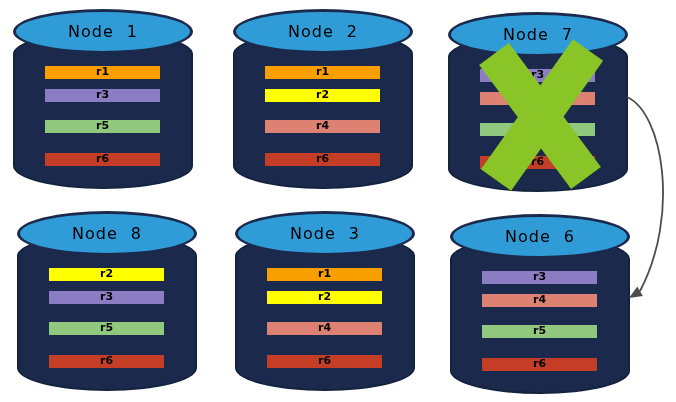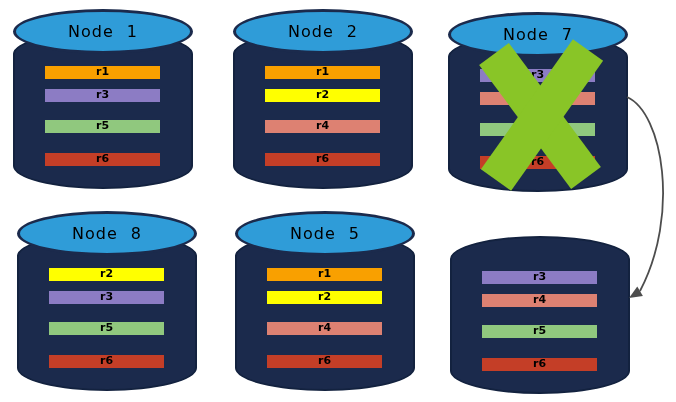--- a/index.html
+++ b/index.html
@@ -128,38 +128,41 @@
     <div class="bar b2" style="background-color: rgb(255, 255, 0);">
         <span>r2</span>
       </div>
     <div class="bar b3" style="background-color: rgb(221, 129, 114);">
         <span>r4</span>
       </div>
     <div class="bar b4" style="background-color: rgb(196, 62, 39);">
         <span>r6</span>
       </div>
     <div class="cap" style="background-color: rgb(47, 156, 216);">
-        <span class="title">Node 5</span>
+        <span class="title">Node 3</span>
       </div>
   </div>
 
   <div class="node pos6">
     <div class="body" style="background-color: rgb(27, 42, 76);"></div>
     <div class="bar b1" style="background-color: rgb(140, 124, 196);">
         <span>r3</span>
       </div>
     <div class="bar b2" style="background-color: rgb(221, 129, 114);">
         <span>r4</span>
       </div>
     <div class="bar b3" style="background-color: rgb(144, 200, 126);">
         <span>r5</span>
       </div>
     <div class="bar b4" style="background-color: rgb(196, 62, 39);">
         <span>r6</span>
       </div>
+    <div class="cap" style="background-color: rgb(47, 156, 216);">
+        <span class="title">Node 6</span>
+      </div>
   </div>
 
   <svg class="overlay" width="676" height="402" viewBox="0 0 676 402">
     <path d="M627,97 C663,113 680,215 640,291" fill="none" stroke-width="1.8" stroke="#4D4D4D"></path>
     <path d="M629,298 L637.3,286.6 L642.9,296 Z" fill="#4D4D4D"></path>
     <g>
       <line x1="494" y1="54" x2="586" y2="178" stroke-width="37" stroke-linecap="butt" stroke="#89C527"></line>
       <line x1="588" y1="50" x2="496" y2="180" stroke-width="37" stroke-linecap="butt" stroke="#89C527"></line>
     </g>
   </svg>

